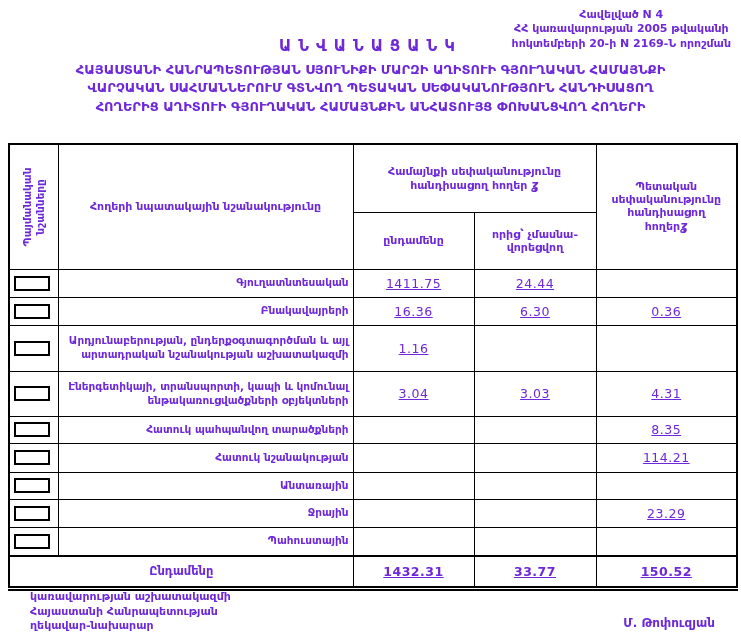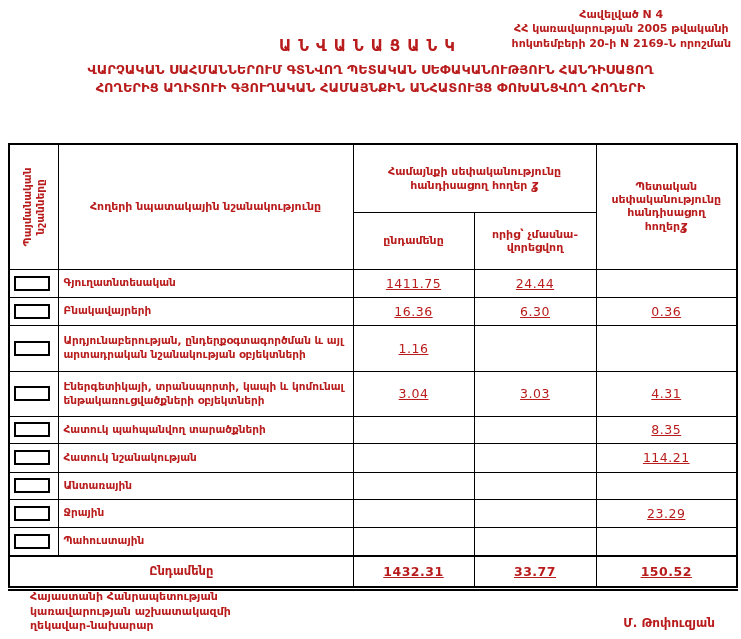--- a/index.html
+++ b/index.html
@@ -1,19 +1,19 @@
 <!DOCTYPE html>
 <html><head>
 <meta charset="utf-8">
 <style>
   * { margin:0; padding:0; box-sizing:border-box; }
   html,body { background:#e8e8e8; }
   .page {
     position:relative; width:741px; height:639px;
-    background:#ffffff; color:#b91c1c;
+    background:#ffffff; color:#6d28d9;
     font-family:"DejaVu Sans", sans-serif;
     overflow:hidden;
   }
   
   .annex-block {
     position:absolute; top:8px; right:10px;
     text-align:center; font-size:11px; font-weight:bold; line-height:1.3;
     white-space:nowrap;
   }
   
@@ -42,21 +42,21 @@
     position:absolute; left:50%; top:50%;
     transform:translate(-50%,-50%) rotate(-90deg);
     width:104px; text-align:center;
     font-size:10.5px; font-weight:bold; line-height:1.25;
   }
   td.cbx-cell { padding:0 0 0 4px; }
   .checkbox {
     width:36px; height:15px; border:2px solid #000; background:#fff;
   }
   td.name-cell {
-    font-size:10.5px; font-weight:bold; padding:2px 4px 2px 5px; line-height:1.3;
+    font-size:10.5px; font-weight:bold; padding:2px 4px 2px 5px; line-height:1.3;text-align:right;
   }
   td.num-cell {
     font-size:12.5px; text-align:center; padding:1px 2px; letter-spacing:0.5px;text-decoration:underline;
   }
   tr.total-row td {
     border-top:2.5px solid #000; border-bottom:5px double #000;
   }
   td.total-label {
     font-size:11.5px; font-weight:bold; text-align:center; padding:4px;
   }
@@ -79,20 +79,21 @@
 
   <div class="annex-block">
     <div>Հավելված N 4</div>
     <div>ՀՀ կառավարության 2005 թվականի</div>
     <div>հոկտեմբերի 20-ի N 2169-Ն որոշման</div>
   </div>
 
   <div class="doc-title">ԱՆՎԱՆԱՑԱՆԿ</div>
 
   <div class="doc-subtitle">
+    <div>ՀԱՅԱՍՏԱՆԻ ՀԱՆՐԱՊԵՏՈՒԹՅԱՆ ՍՅՈՒՆԻՔԻ ՄԱՐԶԻ ԱՂԻՏՈՒԻ ԳՅՈՒՂԱԿԱՆ ՀԱՄԱՅՆՔԻ</div>
     <div>ՎԱՐՉԱԿԱՆ ՍԱՀՄԱՆՆԵՐՈՒՄ ԳՏՆՎՈՂ ՊԵՏԱԿԱՆ ՍԵՓԱԿԱՆՈՒԹՅՈՒՆ ՀԱՆԴԻՍԱՑՈՂ</div>
     <div>ՀՈՂԵՐԻՑ ԱՂԻՏՈՒԻ ԳՅՈՒՂԱԿԱՆ ՀԱՄԱՅՆՔԻՆ ԱՆՀԱՏՈՒՅՑ ՓՈԽԱՆՑՎՈՂ ՀՈՂԵՐԻ</div>
   </div>
 
   <table class="land">
     <colgroup>
       <col style="width:49px">
         <col style="width:295px">
         <col style="width:121px">
         <col style="width:122px">
@@ -133,21 +134,21 @@
           </td>
         <td class="name-cell">Բնակավայրերի</td>
         <td class="num-cell">16.36</td>
         <td class="num-cell">6.30</td>
         <td class="num-cell">0.36</td>
       </tr>
       <tr style="height:46px">
         <td class="cbx-cell">
             <div class="checkbox"></div>
           </td>
-        <td class="name-cell">Արդյունաբերության, ընդերքօգտագործման և այլ արտադրական նշանակության օբյեկտների</td>
+        <td class="name-cell">Արդյունաբերության, ընդերքօգտագործման և այլ արտադրական նշանակության աշխատակազմի</td>
         <td class="num-cell">1.16</td>
         <td class="num-cell"></td>
         <td class="num-cell"></td>
       </tr>
       <tr style="height:45px">
         <td class="cbx-cell">
             <div class="checkbox"></div>
           </td>
         <td class="name-cell">Էներգետիկայի, տրանսպորտի, կապի և կոմունալ ենթակառուցվածքների օբյեկտների</td>
         <td class="num-cell">3.04</td>
@@ -202,20 +203,20 @@
       <tr class="total-row" style="height:32px">
         <td class="total-label" colspan="2">Ընդամենը</td>
         <td class="num-cell">1432.31</td>
         <td class="num-cell">33.77</td>
         <td class="num-cell">150.52</td>
       </tr>
     </tbody>
   </table>
 
   <div class="footer-left">
+    <div>կառավարության աշխատակազմի</div>
     <div>Հայաստանի Հանրապետության</div>
-    <div>կառավարության աշխատակազմի</div>
     <div>ղեկավար-նախարար</div>
   </div>
 
   <div class="footer-sign">Մ. Թոփուզյան</div>
 
 </div>
 
 </body></html>

